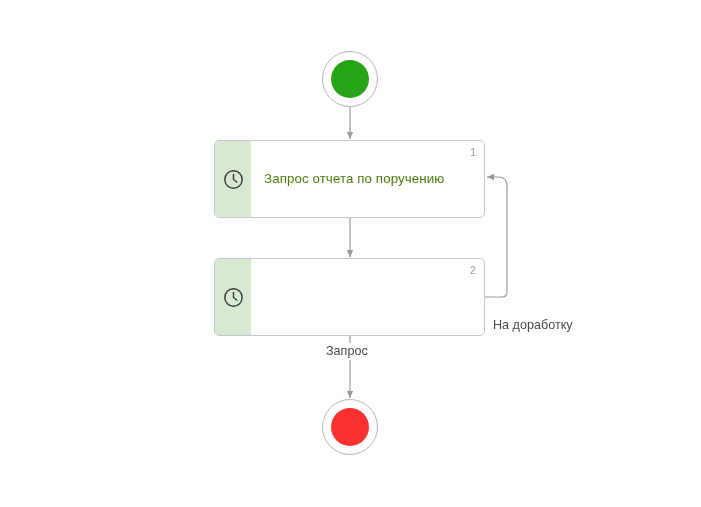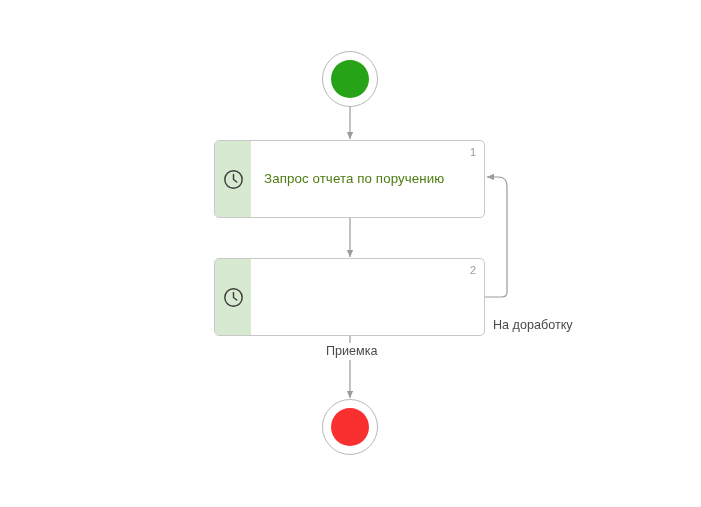--- a/index.html
+++ b/index.html
@@ -157,19 +157,19 @@
       <svg class="task-icon" width="21" height="21" viewBox="0 0 22 22" xmlns="http://www.w3.org/2000/svg">
         <circle cx="11" cy="11" r="9.1" fill="none" stroke="#3a3a3a" stroke-width="1.5"></circle>
         <path d="M11,5.6 L11,11 L14.4,13.6" fill="none" stroke="#3a3a3a" stroke-width="1.5" stroke-linecap="round" stroke-linejoin="round"></path>
       </svg>
     </div>
     <div class="task-index">2</div>
   </div>
 
   <div id="label-rework" class="edge-label">На доработку</div>
 
-  <div id="label-accept" class="edge-label">Приемка</div>
+  <div id="label-accept" class="edge-label">Запрос</div>
 
   <div id="end-node" class="event-node">
     <div class="event-core" style="background:#f93030;"></div>
   </div>
 
 </div>
 
 </body></html>

